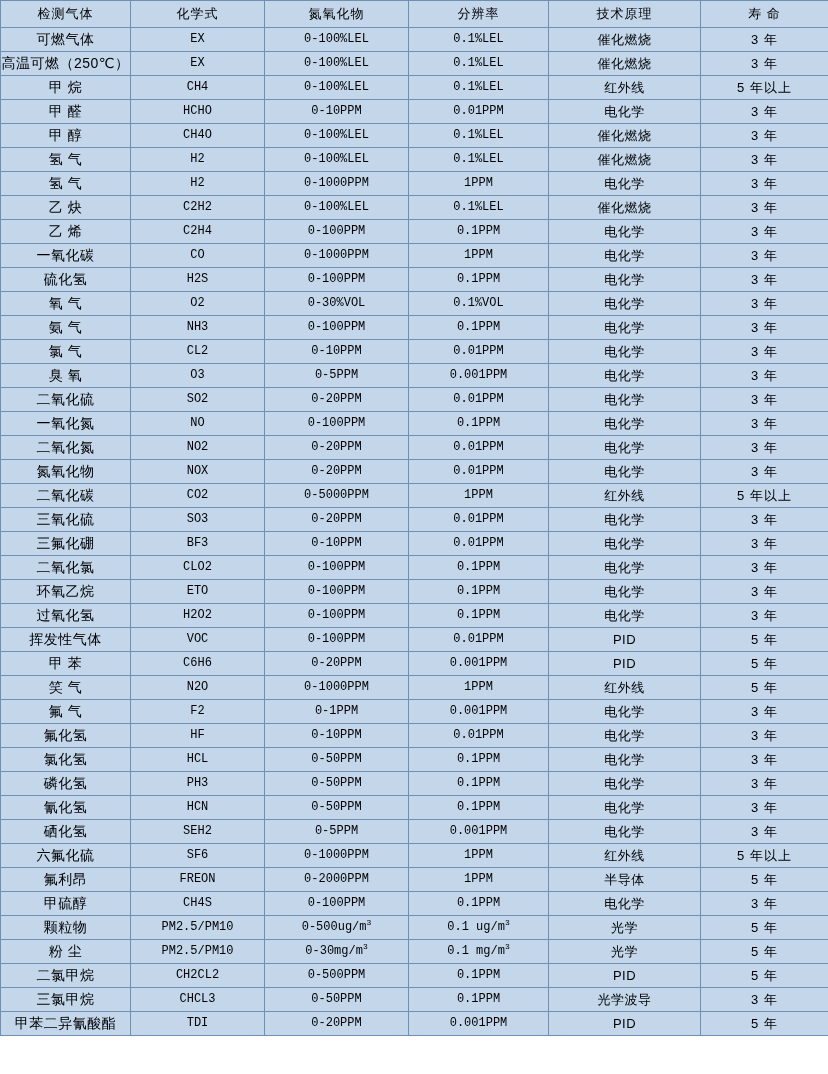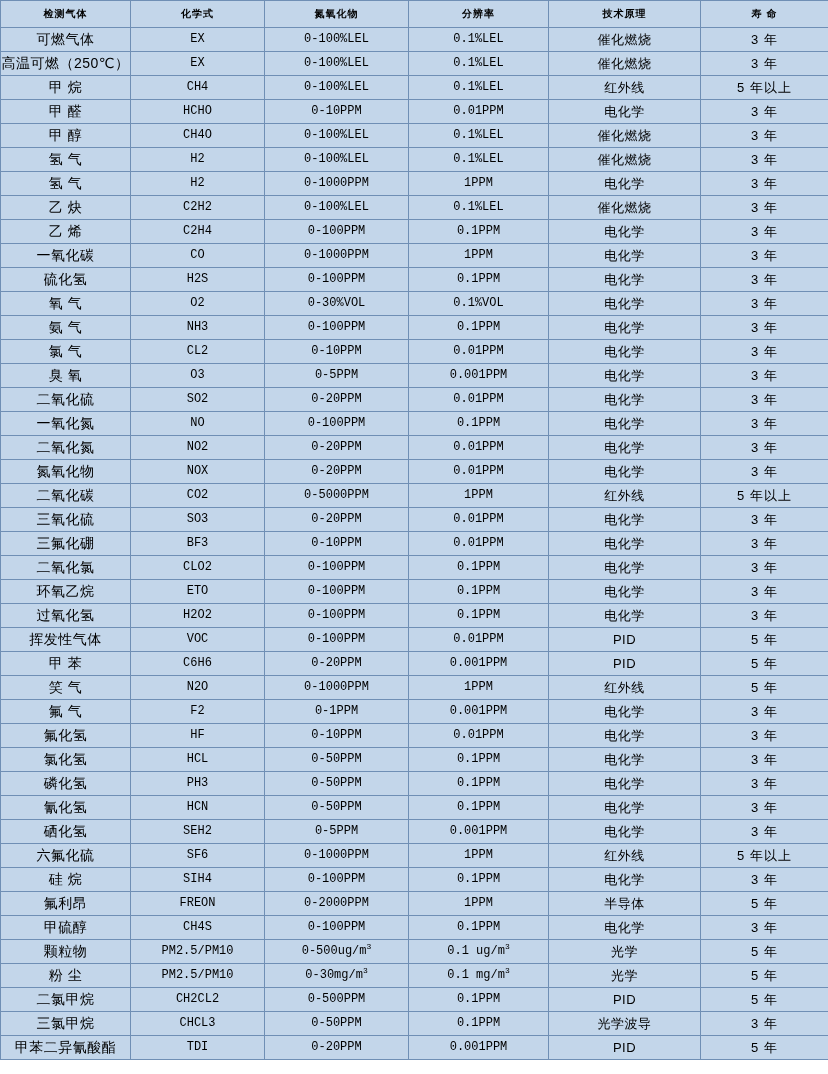--- a/index.html
+++ b/index.html
@@ -30,22 +30,22 @@
     vertical-align: middle;
     background: #c3d6ea;
     color: #000000;
     padding: 0;
     height: 23px;
     line-height: 23px;
     white-space: nowrap;
     overflow: hidden;
   }
   table.gas-table thead th {
-    font-size: 10px;
-    font-weight: bold;
+    font-size: 13px;
+    font-weight: normal;
     letter-spacing: 1px;
     height: 26px;
     line-height: 26px;
   }
   table.gas-table td {
     font-weight: normal;
   }
   td.col-name {
     font-size: 14px;
     letter-spacing: 0.5px;
@@ -364,28 +364,20 @@
       </tr>
       <tr>
         <td class="col-name">六氟化硫</td>
         <td class="col-formula">SF6</td>
         <td class="col-range">0-1000PPM</td>
         <td class="col-res">1PPM</td>
         <td class="col-tech">红外线</td>
         <td class="col-life">5 年以上</td>
       </tr>
       <tr>
-        <td class="col-name">硅 烷</td>
-        <td class="col-formula">SIH4</td>
-        <td class="col-range">0-100PPM</td>
-        <td class="col-res">0.1PPM</td>
-        <td class="col-tech">电化学</td>
-        <td class="col-life">3 年</td>
-      </tr>
-      <tr>
         <td class="col-name">氟利昂</td>
         <td class="col-formula">FREON</td>
         <td class="col-range">0-2000PPM</td>
         <td class="col-res">1PPM</td>
         <td class="col-tech">半导体</td>
         <td class="col-life">5 年</td>
       </tr>
       <tr>
         <td class="col-name">甲硫醇</td>
         <td class="col-formula">CH4S</td>

